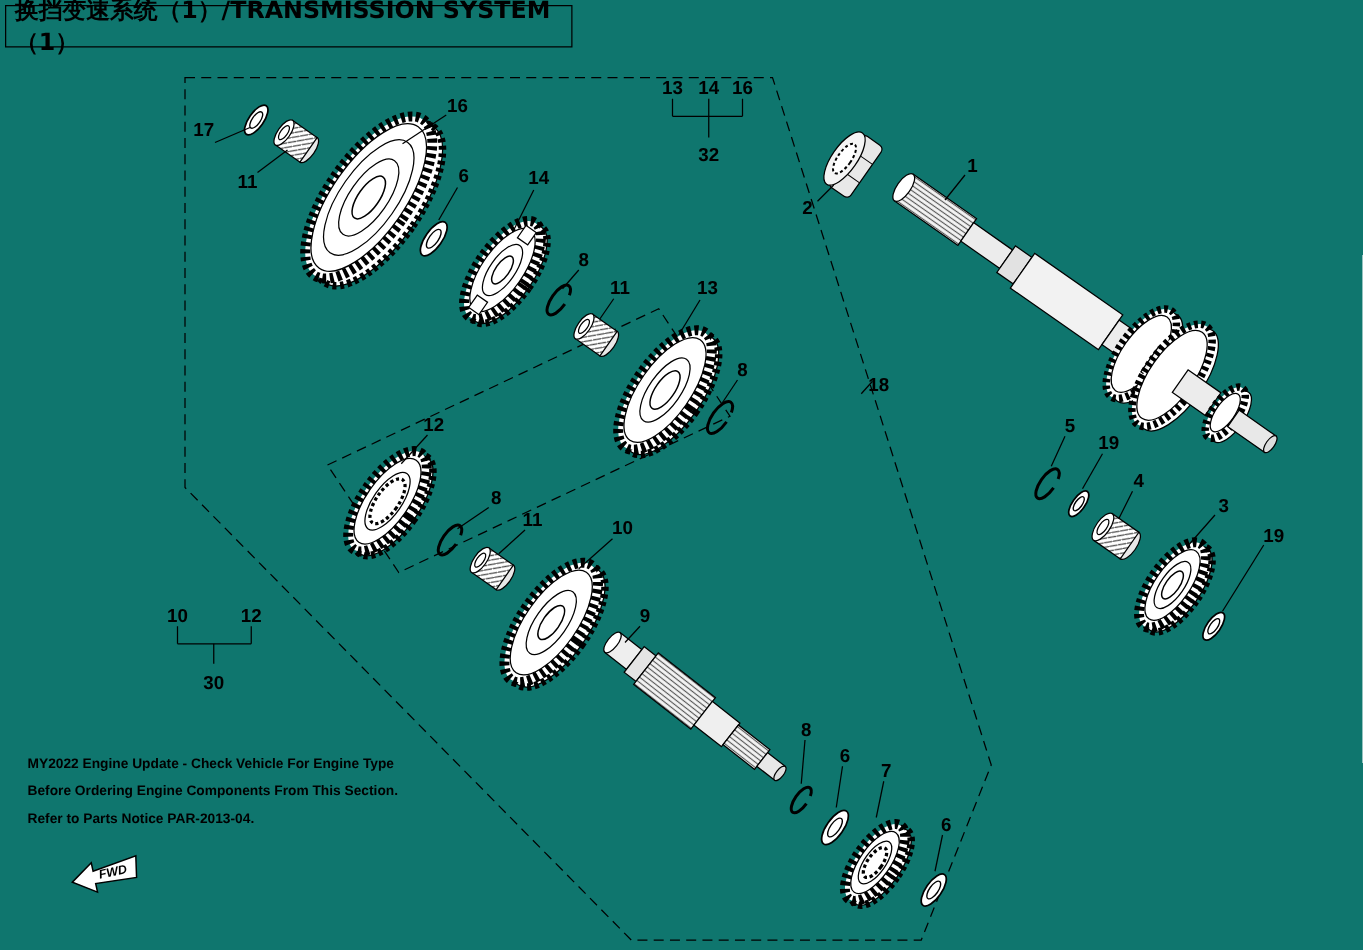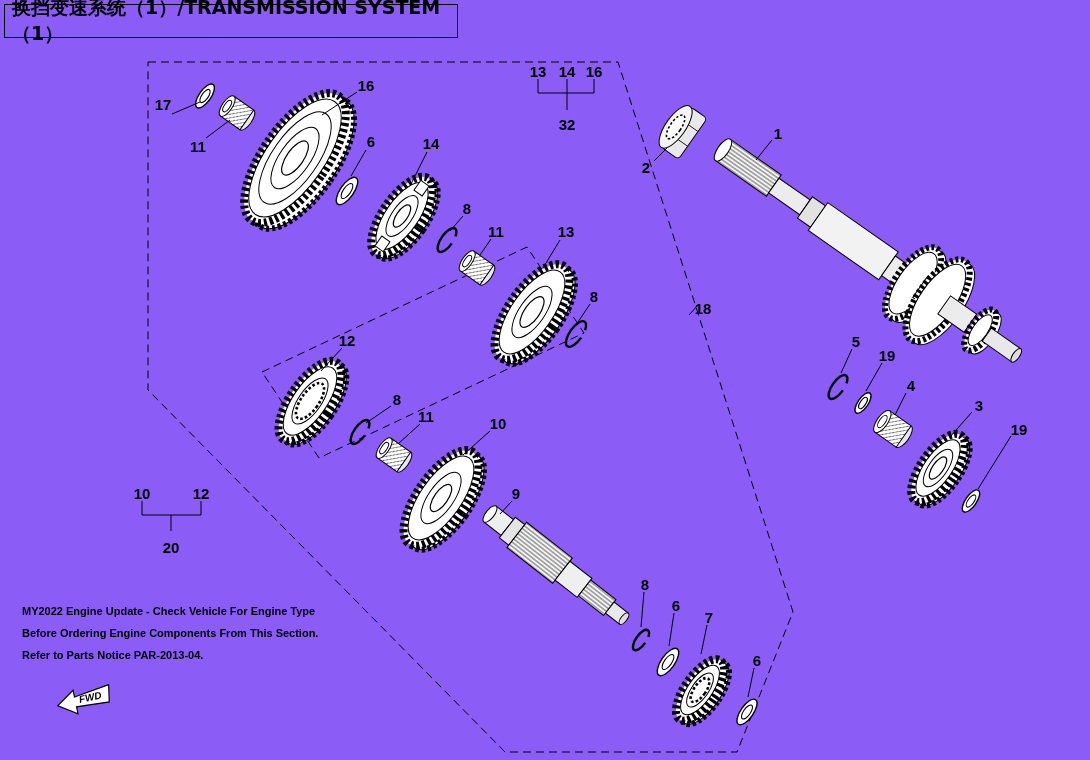--- a/index.html
+++ b/index.html
@@ -1,16 +1,16 @@
 <!DOCTYPE html>
 <html><head>
 <meta charset="utf-8">
 <style>
   html,body{margin:0;padding:0;background:#fff;}
-  .stage{position:relative;width:1090px;height:760px;background:#8b5cf6;overflow:hidden;
+  .stage{position:relative;width:1090px;height:760px;background:#0f766e;overflow:hidden;
          font-family:"Liberation Sans",sans-serif;color:#000;}
   .title-box{position:absolute;left:4px;top:4px;width:454px;height:34px;border:1px solid #000;
              display:flex;align-items:center;padding-left:7px;box-sizing:border-box;
              font-family:"DejaVu Sans","Liberation Sans",sans-serif;font-weight:bold;font-size:19px;}
   svg.diagram{position:absolute;left:0;top:0;}
   .co{position:absolute;transform:translate(-50%,-50%);font-weight:bold;font-size:15px;
       font-family:"Liberation Sans",sans-serif;line-height:1;}
   .notes{position:absolute;left:22px;top:600px;font-weight:bold;font-size:11px;line-height:22px;
          font-family:"Liberation Sans",sans-serif;}
 </style>
@@ -271,20 +271,20 @@
   <span class="co" style="left:911px;top:385px">4</span>
   <span class="co" style="left:979px;top:405px">3</span>
   <span class="co" style="left:1019px;top:429px">19</span>
 
   <span class="co" style="left:538px;top:71px">13</span>
   <span class="co" style="left:567px;top:71px">14</span>
   <span class="co" style="left:594px;top:71px">16</span>
   <span class="co" style="left:567px;top:124px">32</span>
   <span class="co" style="left:142px;top:493px">10</span>
   <span class="co" style="left:201px;top:493px">12</span>
-  <span class="co" style="left:171px;top:547px">20</span>
+  <span class="co" style="left:171px;top:547px">30</span>
 
   <div class="notes">
     <div>MY2022 Engine Update - Check Vehicle For Engine Type</div>
     <div>Before Ordering Engine Components From This Section.</div>
     <div>Refer to Parts Notice PAR-2013-04.</div>
   </div>
 </div>
 
 </body></html>

